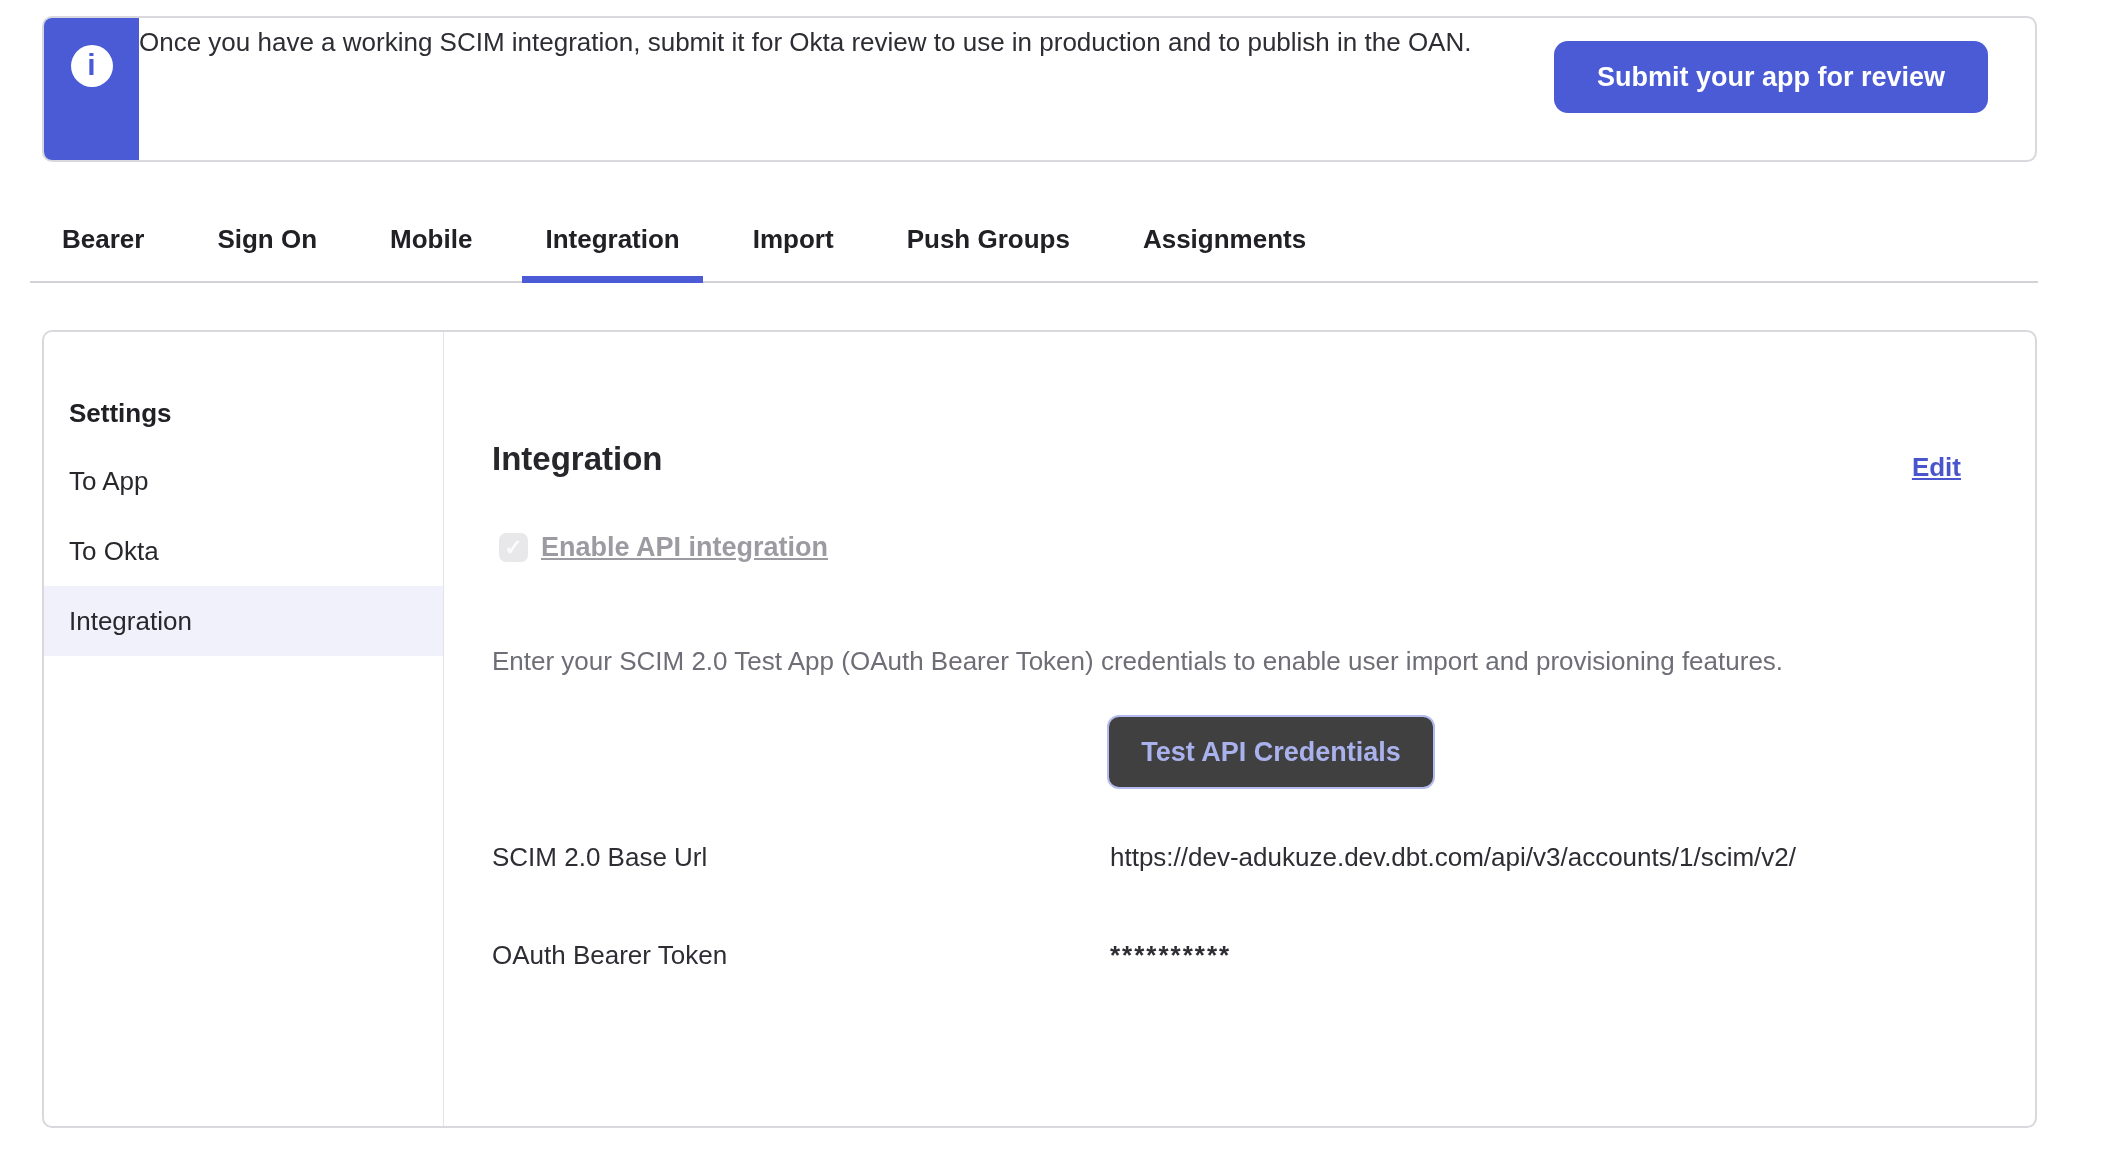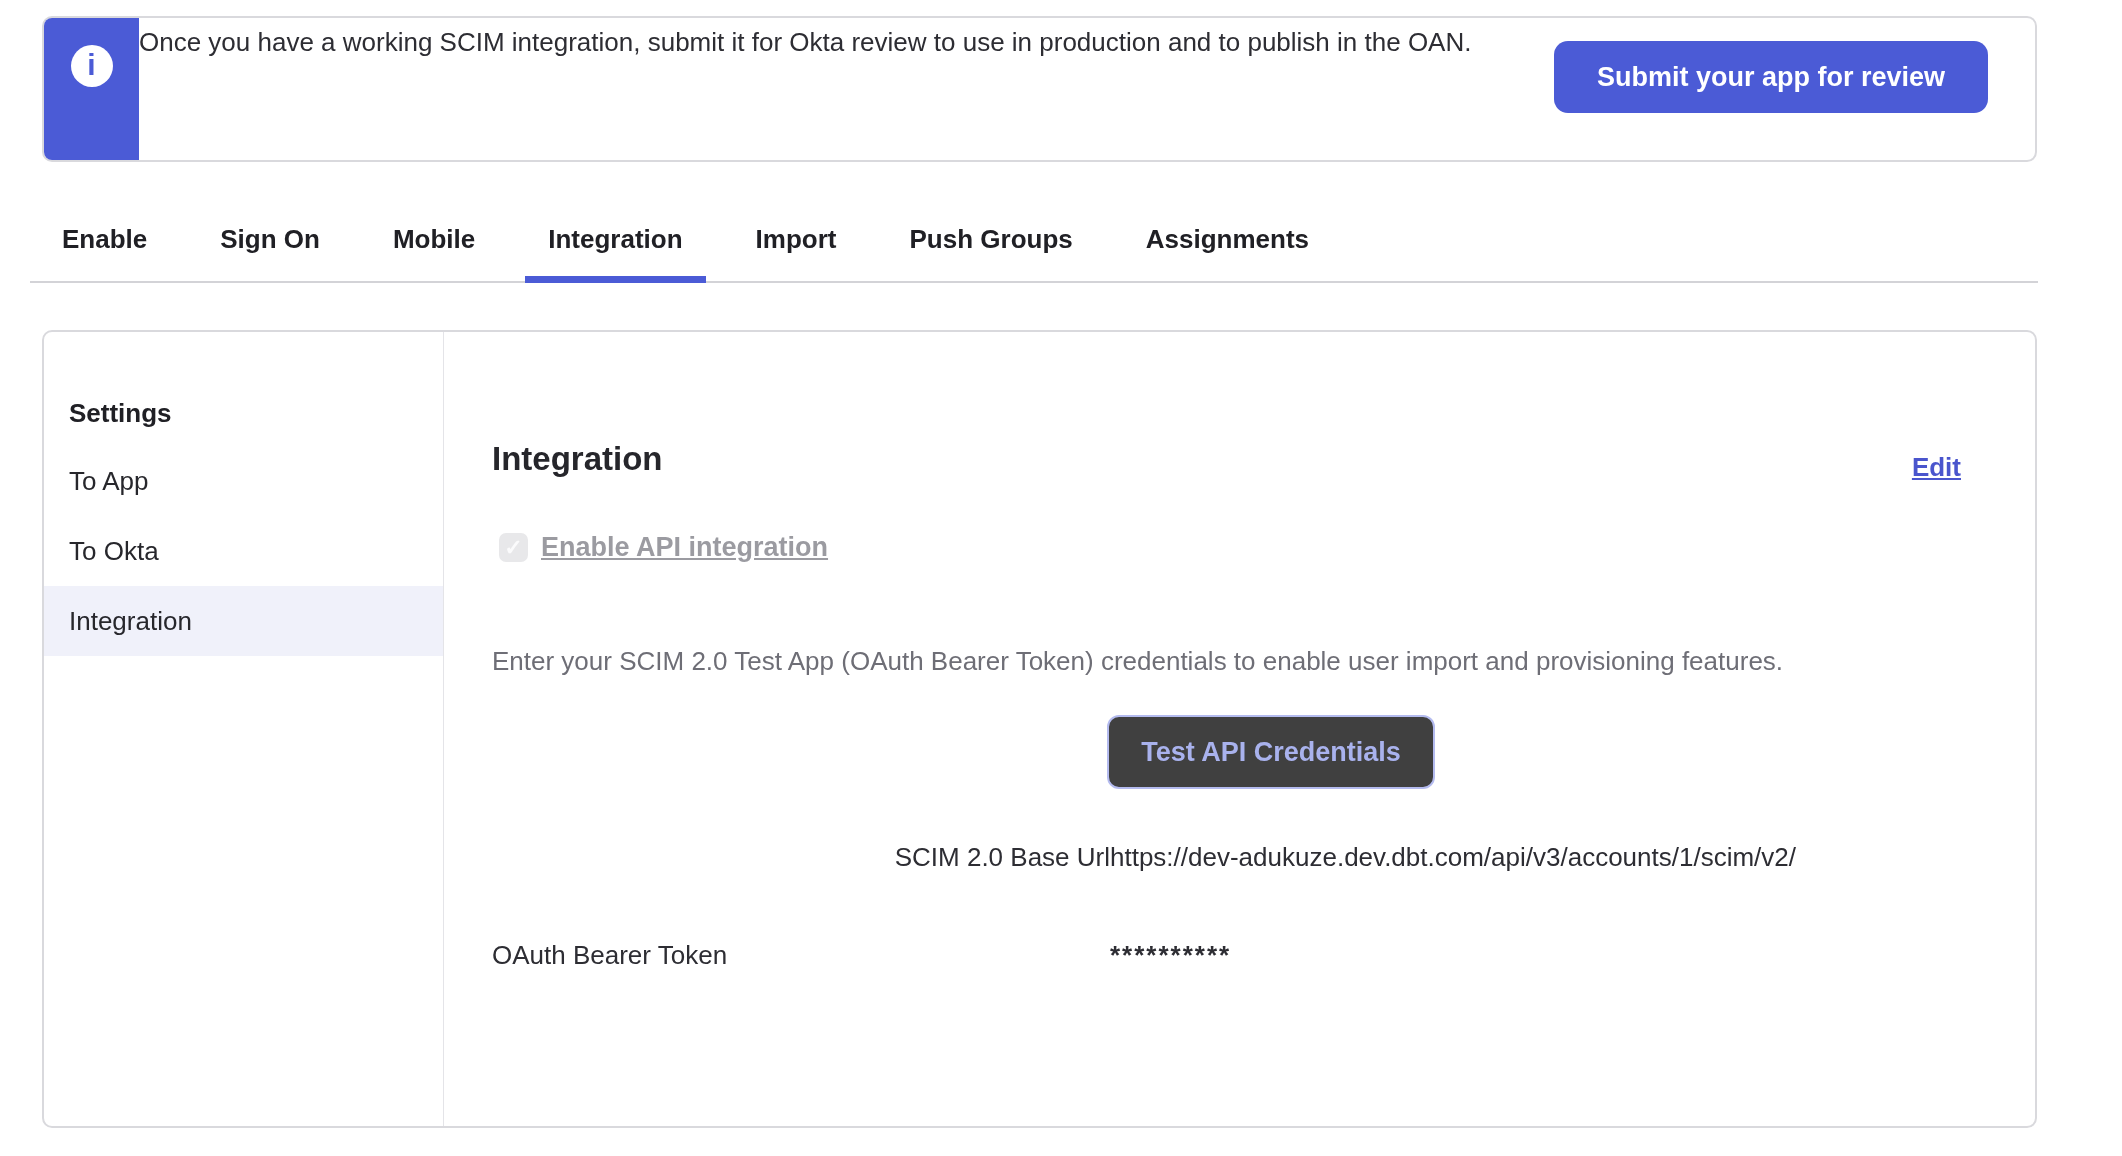--- a/index.html
+++ b/index.html
@@ -198,41 +198,41 @@
     font-weight: bold;
     font-size: 27px;
     cursor: pointer;
   }
   .field-row {
     position: absolute;
     left: 48px;
     display: flex;
     align-items: baseline;
   }
-  .field-row.row-1 { top: 510px; text-align: right; }
+  .field-row.row-1 { top: 510px; }
   .field-row.row-2 { top: 608px; }
   .field-label { width: 618px; flex: none; color: #2d2d33; }
   .field-value { color: #2d2d33; }
   .field-value.masked { font-weight: bold; letter-spacing: 2px; }
 </style>
 </head>
 <body>
 
 <div class="page">
 
   <div class="banner">
     <div class="banner-accent">
       <div class="info-icon">i</div>
     </div>
     <div class="banner-message">Once you have a working SCIM integration, submit it for Okta review to use in production and to publish in the OAN.</div>
     <button class="submit-button">Submit your app for review</button>
   </div>
 
   <div class="tabbar">
-    <div class="tab">Enable</div>
+    <div class="tab">Bearer</div>
     <div class="tab">Sign On</div>
     <div class="tab">Mobile</div>
     <div class="tab active">Integration</div>
     <div class="tab">Import</div>
     <div class="tab">Push Groups</div>
     <div class="tab">Assignments</div>
   </div>
 
   <div class="panel">
 

